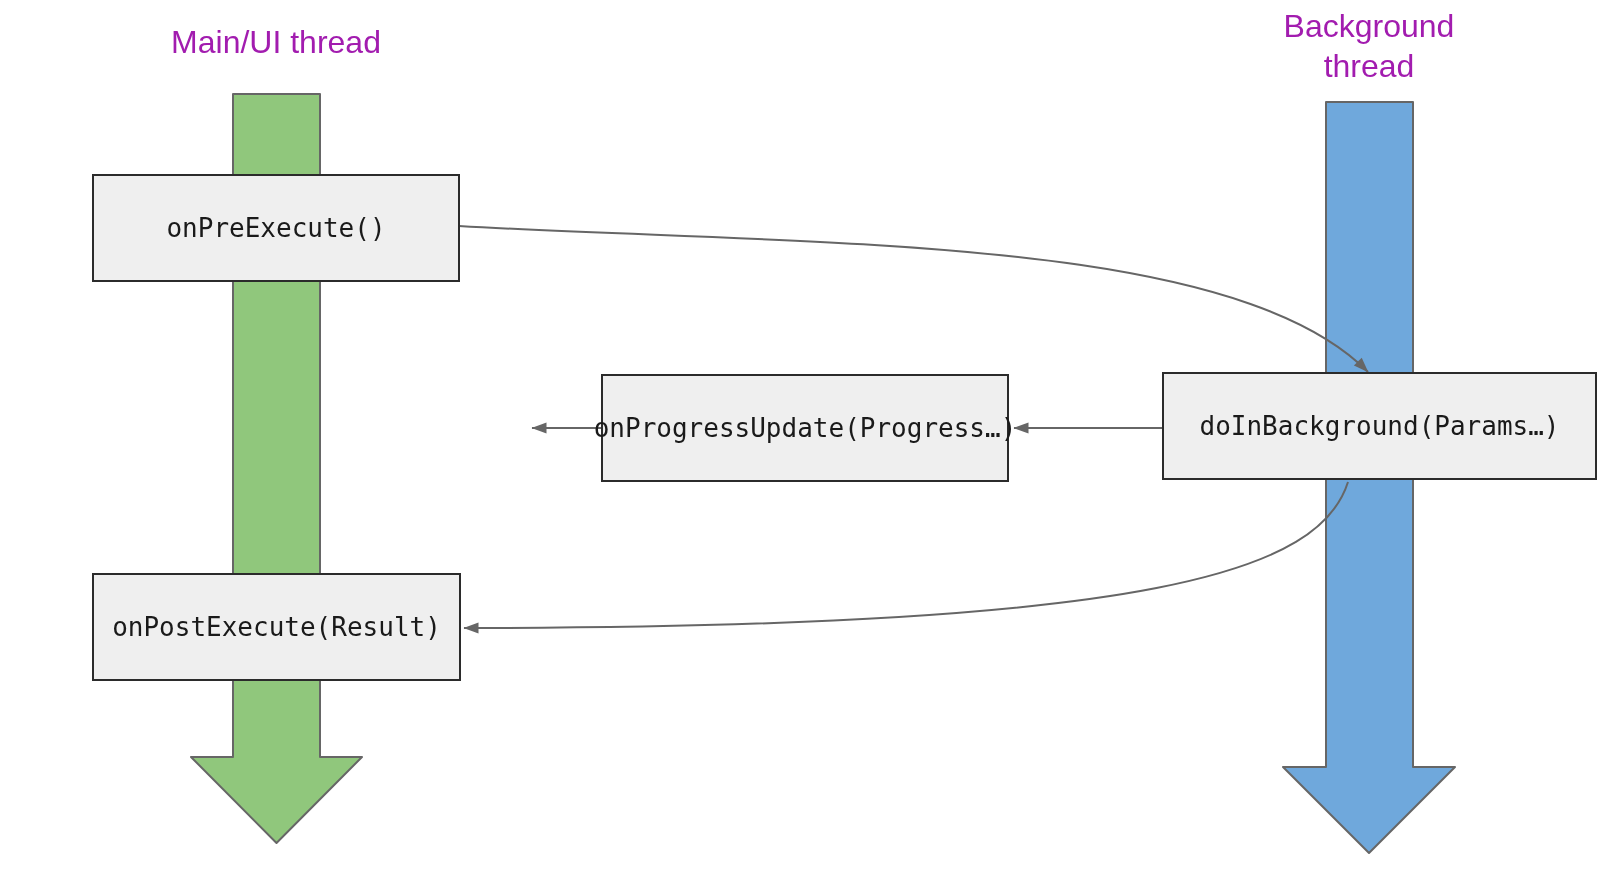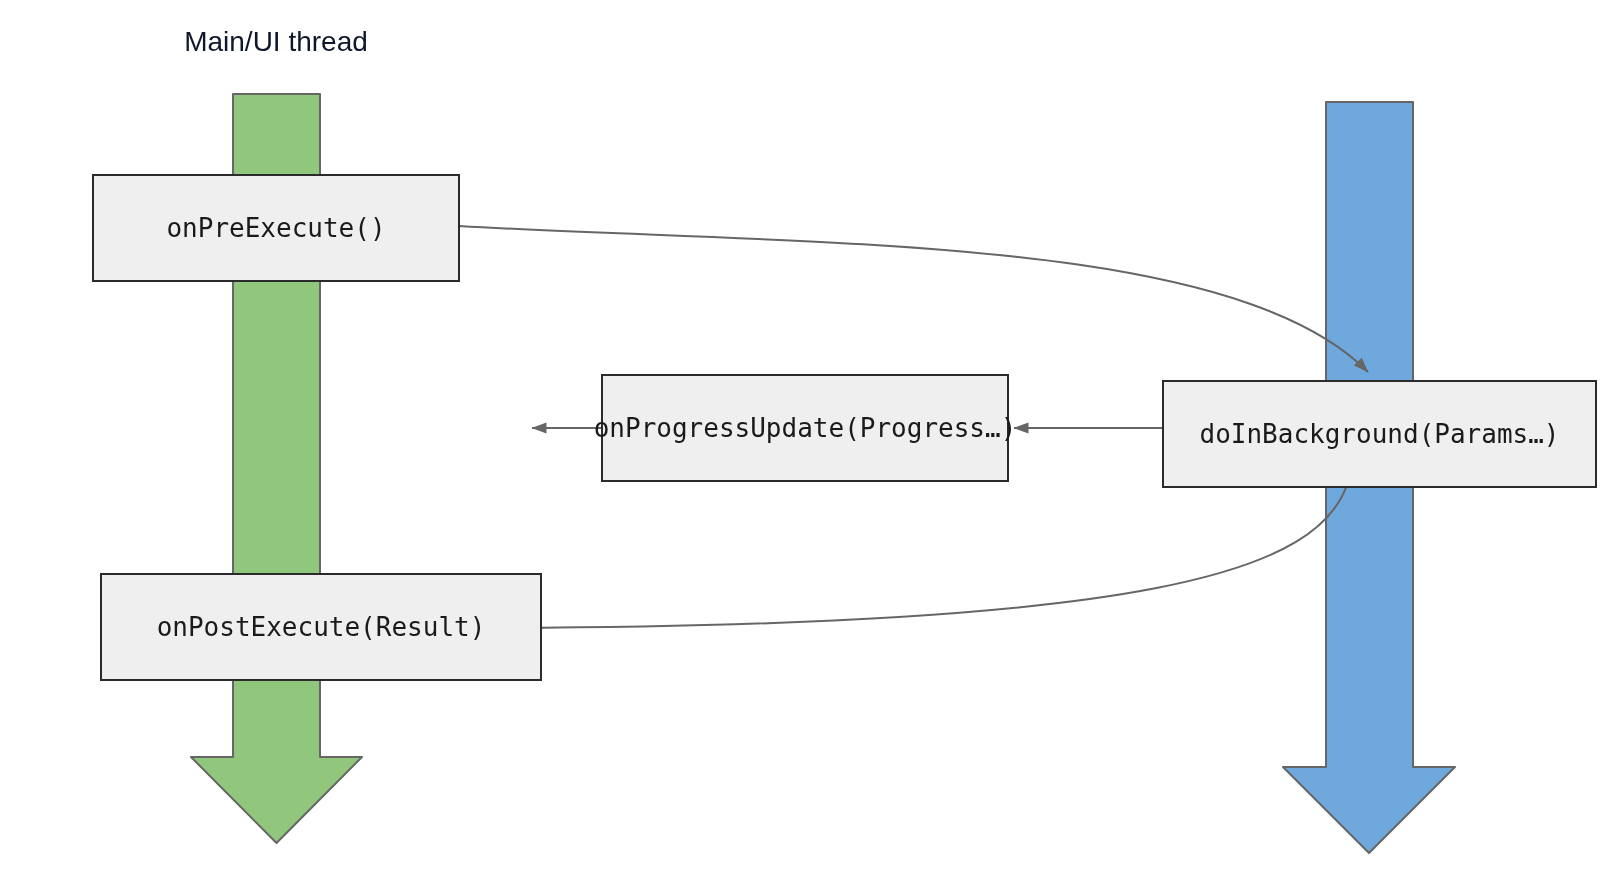--- a/index.html
+++ b/index.html
@@ -17,23 +17,23 @@
   }
   #diagram-svg {
     position: absolute;
     left: 0;
     top: 0;
   }
   .lane-title {
     position: absolute;
     text-align: center;
     font-family: "Liberation Sans", sans-serif;
-    font-size: 28px;
+    font-size: 32px;
     line-height: 40px;
-    color: #0f172a;
+    color: #a21caf;
     white-space: pre-line;
   }
   #main-thread-title {
     left: 96px;
     top: 22px;
     width: 360px;
   }
   #background-thread-title {
     left: 1189px;
     top: 6px;
@@ -48,22 +48,22 @@
     align-items: center;
     justify-content: center;
     font-family: "DejaVu Sans Mono", monospace;
     font-size: 26px;
     color: #1a1a1a;
     white-space: nowrap;
   }
   #node-onPreExecute     { left: 92px;   top: 174px; width: 368px; height: 108px; }
   #node-onProgressUpdate { left: 24px;   top: 374px; width: 504px; height: 108px; }
   #node-publishProgress  { left: 601px;  top: 374px; width: 408px; height: 108px; }
-  #node-doInBackground   { left: 1162px; top: 380px; width: 435px; height: 108px; }
-  #node-onPostExecute    { left: 100px;   top: 573px; width: 442px; height: 108px; }
+  #node-doInBackground   { left: 1162px; top: 372px; width: 435px; height: 108px; }
+  #node-onPostExecute    { left: 92px;   top: 573px; width: 369px; height: 108px; }
   .band {
     stroke: #666666;
     stroke-width: 2;
     stroke-linejoin: round;
   }
   .connector {
     fill: none;
     stroke: #666666;
     stroke-width: 2;
   }
@@ -88,20 +88,22 @@
 
     <path class="connector" d="M 1162 428 L 1014 428" marker-end="url(#arrowhead)"></path>
 
     <path class="connector" d="M 601 428 L 532 428" marker-end="url(#arrowhead)"></path>
 
     <path class="connector" d="M 1348 482 C 1320 570, 1160 628, 464 628" marker-end="url(#arrowhead)"></path>
   </svg>
 
   <div class="lane-title" id="main-thread-title">Main/UI thread</div>
 
+  <div class="lane-title" id="background-thread-title">Background
+thread</div>
 
   <div class="node" id="node-onPreExecute">onPreExecute()</div>
 
 
   <div class="node" id="node-publishProgress">onProgressUpdate(Progress…)</div>
 
   <div class="node" id="node-doInBackground">doInBackground(Params…)</div>
 
   <div class="node" id="node-onPostExecute">onPostExecute(Result)</div>
 

